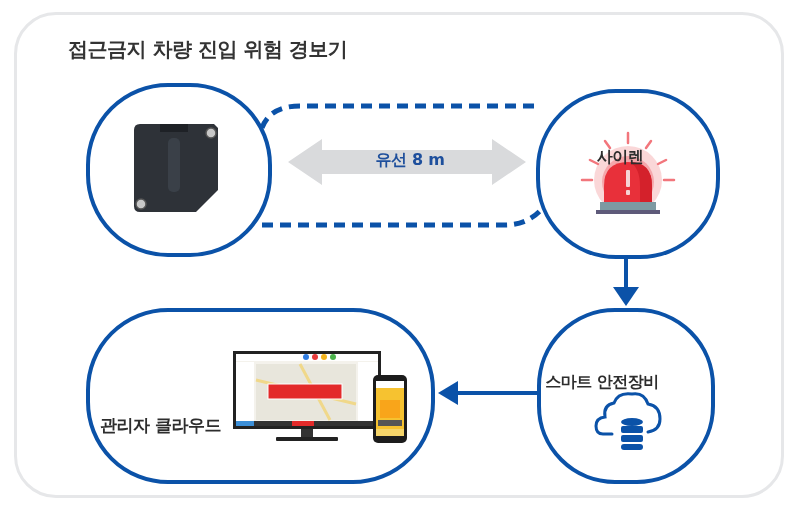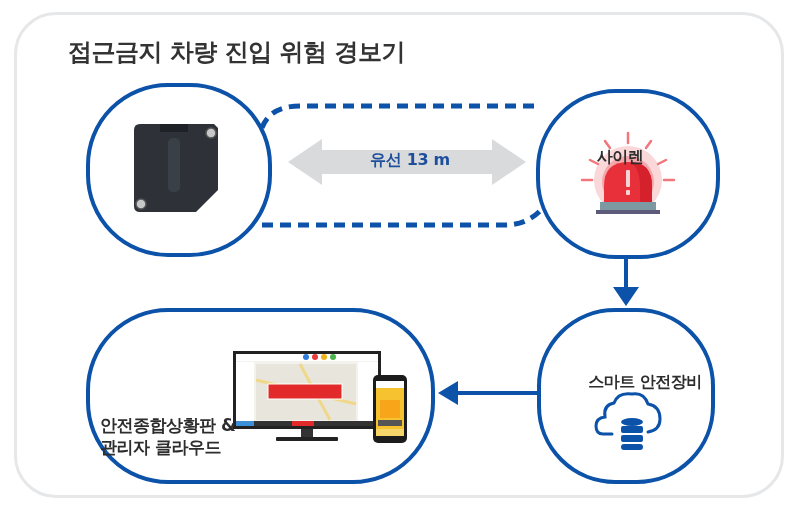--- a/index.html
+++ b/index.html
@@ -1,26 +1,26 @@
 <!DOCTYPE html>
 <html><head>
 <meta charset="utf-8">
 <style>
   html, body { margin:0; padding:0; background:#ffffff; }
   body { width:800px; height:512px; position:relative; overflow:hidden;
          font-family:"DejaVu Sans", "Liberation Sans", sans-serif; }
   .frame { position:absolute; left:14px; top:12px; width:770px; height:486px;
            border:3px solid #e6e7e9; border-radius:42px; box-sizing:border-box; background:#fff; }
-  .title { position:absolute; left:68px; top:36px; font-size:24px; font-weight:bold;
+  .title { position:absolute; left:68px; top:36px; font-size:20px; font-weight:bold;
            color:#333; letter-spacing:-0.5px; }
   svg.diagram { position:absolute; left:0; top:0; }
   .node-label { position:absolute; font-weight:bold; color:#2d2d2d; text-align:center;
                 letter-spacing:-0.5px; line-height:1.3;margin-top:46px; }
   .siren-label { left:560px; top:101px; width:120px; font-size:16px; }
-  .cloud-label { left:560px; top:326px; width:170px; font-size:16px; }
+  .cloud-label { left:517px; top:326px; width:170px; font-size:16px; }
   .monitor-label { left:100px; top:368px; width:140px; text-align:left; font-size:17px; }
   .arrow-label { position:absolute; left:360px; top:150px; width:100px; text-align:center;
                  font-size:16px; font-weight:bold; color:#1e4f9c; letter-spacing:-0.3px; }
 </style>
 </head>
 <body>
 
 <div class="frame"></div>
 <div class="title">접근금지 차량 진입 위험 경보기</div>
 
@@ -105,24 +105,23 @@
 
     <rect x="373" y="375" width="34" height="68" rx="5" fill="#1c1c1c"></rect>
     <rect x="376" y="381" width="28" height="55" fill="#f6c230"></rect>
     <rect x="376" y="381" width="28" height="7" fill="#fff"></rect>
     <rect x="380" y="400" width="20" height="18" fill="#f9a51a"></rect>
     <rect x="378" y="420" width="24" height="6" fill="#555"></rect>
     <rect x="376" y="429" width="28" height="7" fill="#f6d56a"></rect>
   </g>
 </svg>
 
-<div class="arrow-label">유선 13 m</div>
+<div class="arrow-label">유선 8 m</div>
 
 <div class="node-label siren-label">사이렌</div>
 
 <div class="node-label cloud-label">
   <div>스마트 안전장비</div>
 </div>
 
 <div class="node-label monitor-label">
-  <div>안전종합상황판 &amp;</div>
   <div>관리자 클라우드</div>
 </div>
 
 </body></html>

